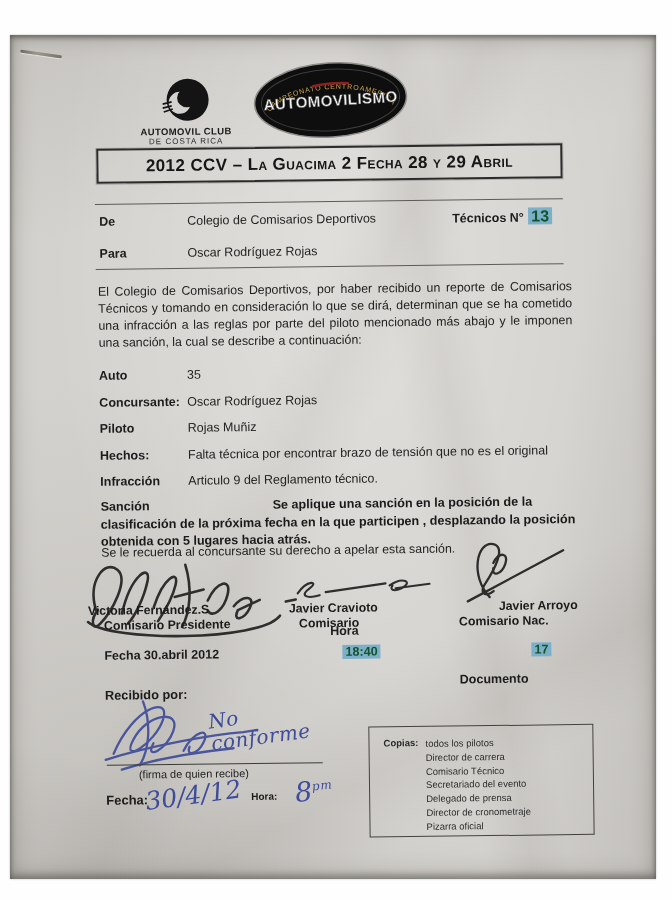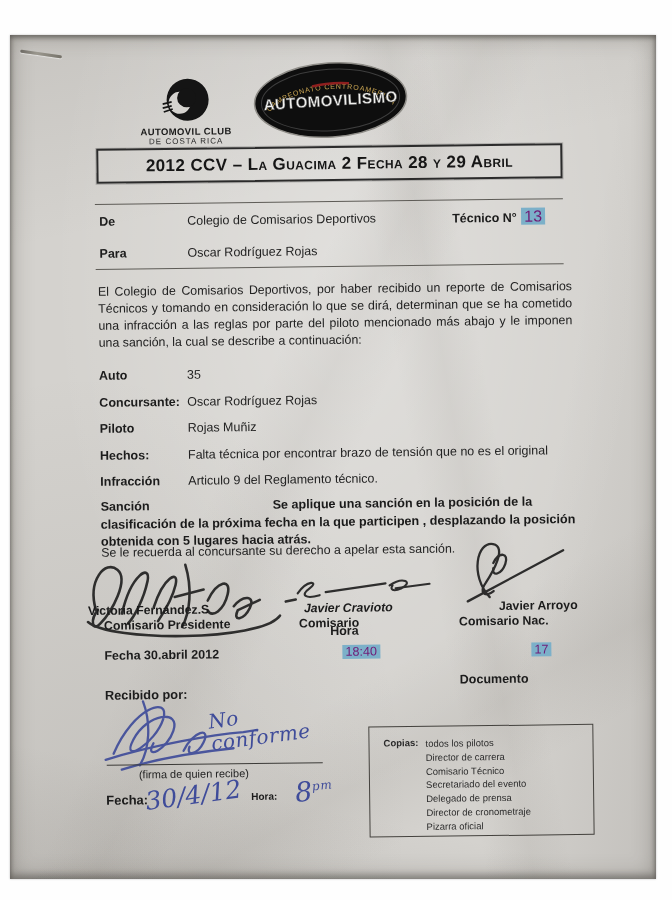--- a/index.html
+++ b/index.html
@@ -35,21 +35,21 @@
   .club .l1{font-size:9.5px;font-weight:bold;letter-spacing:0.4px;color:#181818;margin-top:1px;}
   .club .l2{font-size:8px;letter-spacing:1px;color:#2a2a2a;}
   .badge{position:absolute;left:246px;top:26px;transform:rotate(-3deg);}
   .titlebox{position:absolute;left:90px;top:111px;width:462px;height:31px;
     border:2px solid #2b2b2b;box-shadow:0 0 0 1px rgba(70,70,70,0.25);
     text-align:center;line-height:31px;font-weight:bold;font-size:17px;
     font-variant:small-caps;letter-spacing:0.4px;color:#161616;}
   .rule{position:absolute;left:88px;width:468px;height:1px;background:#5d5b56;}
   .lbl{font-weight:bold;font-size:12.5px;color:#1c1c1c;}
   .val{font-size:12.5px;color:#222;}
-  .hl{background:#7cb0c9;padding:0 3px;font-weight:normal;color:#701a75;}
+  .hl{background:#7cb0c9;padding:0 3px;font-weight:bold;color:#14532d;}
   .intro{position:absolute;left:90px;top:246px;width:474px;font-size:12.4px;
     line-height:17px;text-align:justify;color:#222;}
   .fields{position:absolute;left:90px;top:330px;width:480px;}
   .frow{display:flex;margin-bottom:9.5px;line-height:17px;}
   .frow .lbl{width:88px;flex:0 0 88px;}
   .sancion{position:absolute;left:90px;top:461px;width:478px;font-size:12.6px;
     font-weight:bold;line-height:17.5px;color:#1a1a1a;}
   .sancion .slbl{float:left;width:172px;}
   .appeal{position:absolute;left:90px;top:508px;font-size:12.4px;color:#222;}
   .signame{font-weight:bold;font-size:12.3px;line-height:14.5px;color:#1b1b1b;}
@@ -104,21 +104,21 @@
       </svg>
     </div>
 
     <div class="titlebox">2012 CCV – La Guacima 2 Fecha 28 y 29 Abril</div>
 
     <div class="rule" style="top:166px;"></div>
 
     <div class="abs lbl" style="left:92px;top:177px;">De</div>
     <div class="abs val" style="left:180px;top:177px;">Colegio de Comisarios Deportivos</div>
     <div class="abs" style="left:445px;top:175px;">
-      <span class="lbl">Técnico N°</span>
+      <span class="lbl">Técnicos N°</span>
       <span class="hl">13</span>
     </div>
     <div class="abs lbl" style="left:92px;top:209px;">Para</div>
     <div class="abs val" style="left:180px;top:209px;">Oscar Rodríguez Rojas</div>
 
     <div class="rule" style="top:231px;"></div>
 
     <div class="intro">El Colegio de Comisarios Deportivos, por haber recibido un reporte de Comisarios Técnicos y tomando en consideración lo que se dirá, determinan que se ha cometido una infracción a las reglas por parte del piloto mencionado más abajo y le imponen una sanción, la cual se describe a continuación:</div>
 
     <div class="fields">
@@ -175,21 +175,21 @@
     <svg class="sig-svg" style="left:436px;top:498px;" width="138" height="78" viewBox="0 0 138 78">
       <g fill="none" stroke="#1b1b1b" stroke-width="2.3" stroke-linecap="round" opacity="0.9">
         <path d="M42,66 C22,44 30,10 46,13 C60,16 46,40 38,52 C32,60 36,68 46,60"></path>
         <path d="M46,32 C52,20 62,22 58,33 C54,44 44,46 46,37"></path>
         <path d="M20,70 L116,20"></path>
       </g>
     </svg>
 
     <div class="abs signame" style="left:76px;top:566px;">Victoria Fernández.S</div>
     <div class="abs signame" style="left:92px;top:581px;">Comisario Presidente</div>
-    <div class="abs signame" style="left:292px;top:566px;font-style:italic;">Javier Cravioto</div>
+    <div class="abs signame" style="left:277px;top:566px;">Javier Cravioto</div>
     <div class="abs signame" style="left:287px;top:581px;">Comisario</div>
     <div class="abs signame" style="left:447px;top:566px;margin-left:40px;">Javier Arroyo</div>
     <div class="abs signame" style="left:447px;top:581px;">Comisario Nac.</div>
 
     <div class="abs issuedrow lbl" style="left:92px;top:611px;">Fecha 30.abril 2012</div>
     <div class="abs issuedrow lbl" style="left:287px;top:589px;margin-left:31px;">Hora</div>
     <div class="abs hl" style="left:330px;top:610px;font-size:12.6px;">18:40</div>
     <div class="abs issuedrow lbl" style="left:447px;top:611px;margin-top:28px;">Documento</div>
     <div class="abs hl" style="left:519px;top:610px;font-size:12.6px;">17</div>
 

